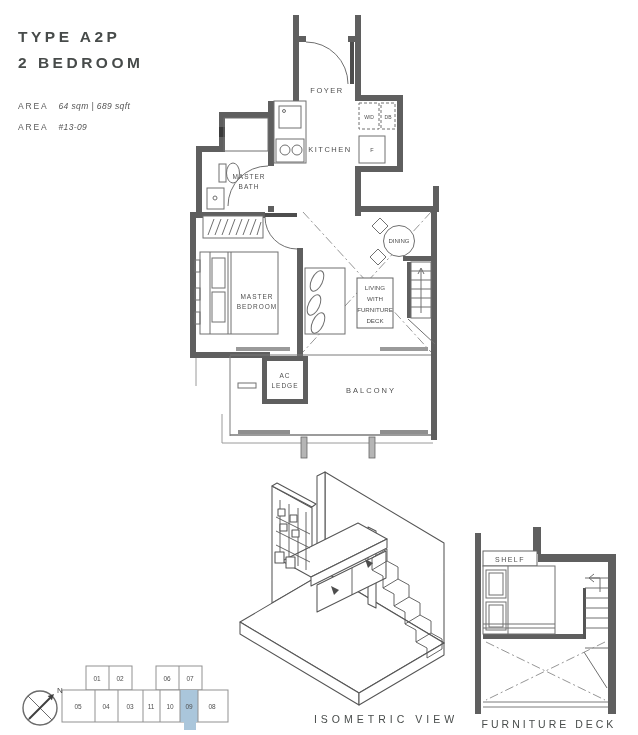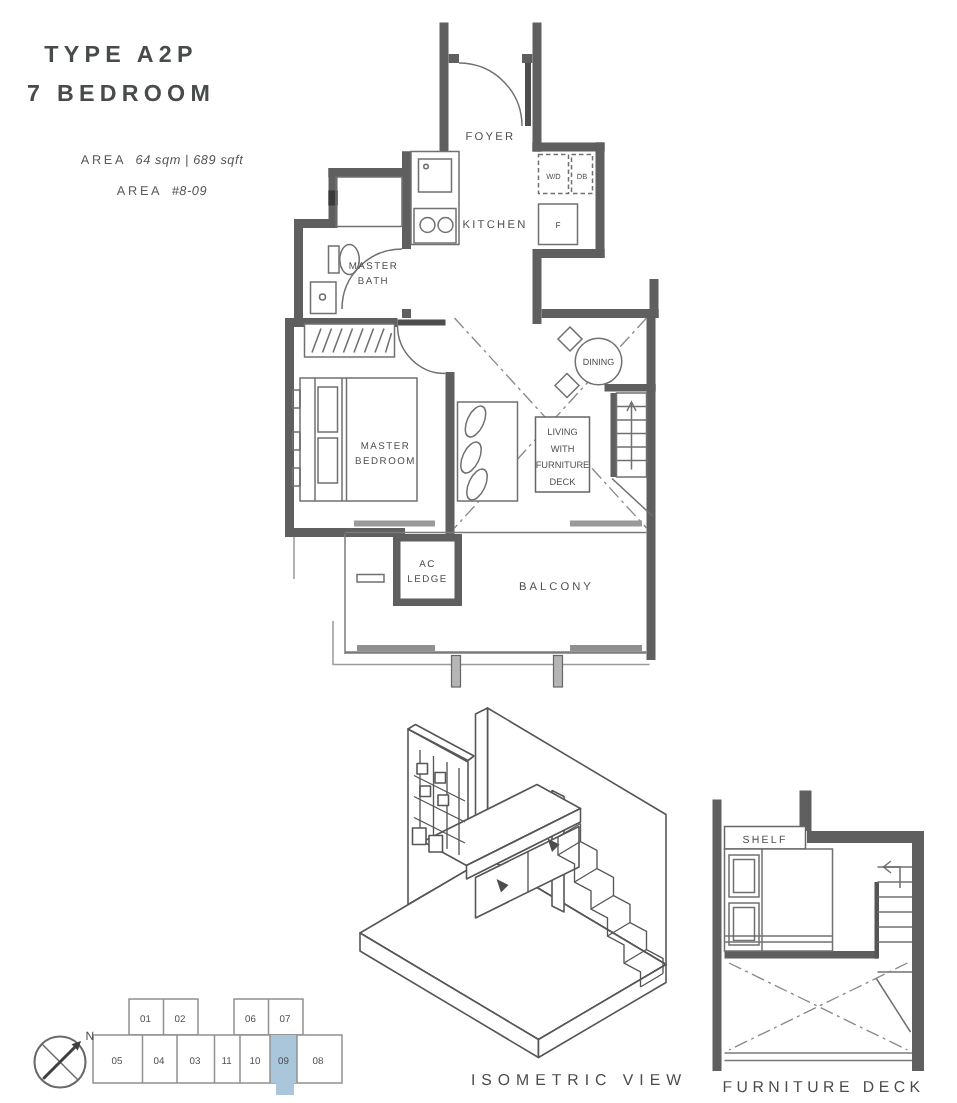--- a/index.html
+++ b/index.html
@@ -1,20 +1,20 @@
 <!DOCTYPE html>
 <html><head>
 <meta charset="utf-8">
 <style>
   html,body{margin:0;padding:0;background:#fff;}
   .page{position:relative;width:638px;height:735px;background:#ffffff;overflow:hidden;
-        font-family:"Liberation Sans",sans-serif;text-align:center;}
+        font-family:"Liberation Sans",sans-serif;}
   .title{position:absolute;left:18px;top:24px;color:#474b4a;font-size:15.5px;
          font-weight:bold;letter-spacing:3.5px;line-height:26px;}
-  .meta{position:absolute;left:18px;top:101px;color:#5a5a5a;font-size:8.5px;margin-left:32px;}
+  .meta{position:absolute;left:18px;top:101px;color:#5a5a5a;font-size:8.5px;}
   .meta-row{margin-bottom:11px;}
   .meta-label{display:inline-block;width:38px;letter-spacing:1.8px;}
   .meta-value{font-style:italic;letter-spacing:.4px;color:#555;}
   svg{position:absolute;left:0;top:0;}
   svg text{font-family:"Liberation Sans",sans-serif;fill:#4f4f4f;}
   .wall{fill:#5f5f5f;}
   .leaf{fill:#4d4d4d;}
   .thin{fill:none;stroke:#707070;stroke-width:1;}
   .thinf{fill:#ffffff;stroke:#707070;stroke-width:1;}
   .dash{stroke-dasharray:3 2;}
@@ -30,31 +30,31 @@
   .ls3{letter-spacing:3px;} .ls4{letter-spacing:4px;}
   .caption{fill:#484c4b;font-size:10.5px;}
 </style>
 </head>
 <body>
 
 <div class="page">
 
   <div class="title">
     <div>TYPE A2P</div>
-    <div>7 BEDROOM</div>
+    <div>2 BEDROOM</div>
   </div>
 
   <div class="meta">
     <div class="meta-row">
       <span class="meta-label">AREA</span>
       <span class="meta-value">64 sqm | 689 sqft</span>
     </div>
     <div class="meta-row">
       <span class="meta-label">AREA</span>
-      <span class="meta-value">#8-09</span>
+      <span class="meta-value">#13-09</span>
     </div>
   </div>
 
   <svg width="638" height="735" viewBox="0 0 638 735">
 
     <g>
 
       <g>
         <line class="xline" x1="303" y1="212" x2="431" y2="352"></line>
         <line class="xline" x1="431" y1="212" x2="303" y2="352"></line>

